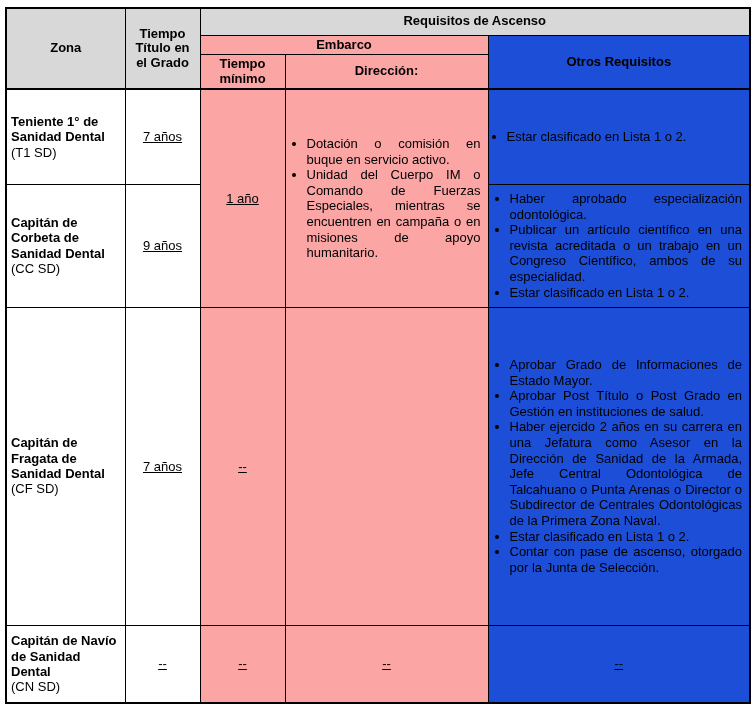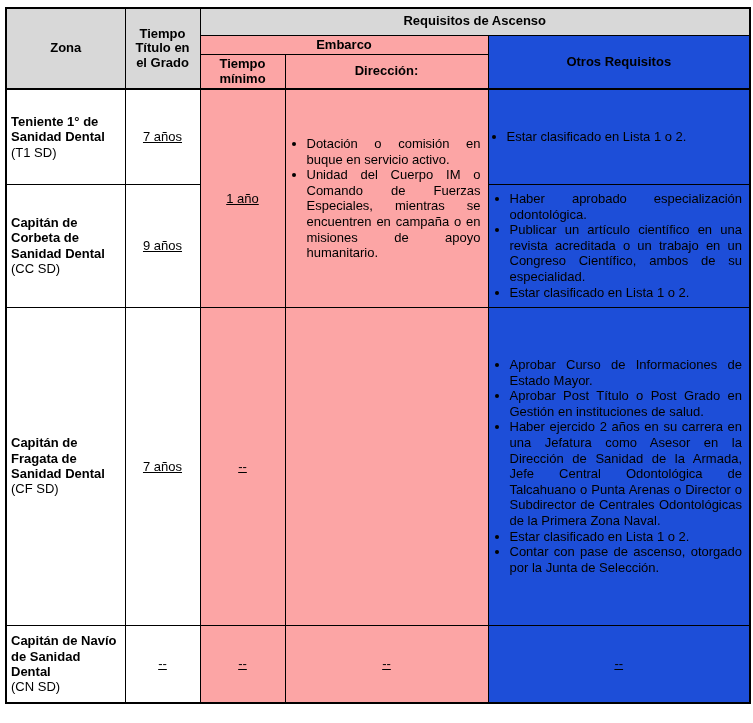--- a/index.html
+++ b/index.html
@@ -153,21 +153,21 @@
     <tr class="br3">
       <td class="bg-white grado-cell">
         <span class="grado-name">Capitán de Fragata de Sanidad Dental</span><br>
         <span class="grado-code">(CF SD)</span>
       </td>
       <td class="bg-white center">7 años</td>
       <td class="bg-green center">--</td>
       <td class="bg-green"></td>
       <td class="bg-blue list-cell">
         <ul class="bullets">
-          <li>Aprobar Curso de Informaciones de Estado Mayor.</li>
+          <li>Aprobar Grado de Informaciones de Estado Mayor.</li>
           <li>Aprobar Post Título o Post Grado en Gestión en instituciones de salud.</li>
           <li>Haber ejercido 2 años en su carrera en una Jefatura como Asesor en la Dirección de Sanidad de la Armada, Jefe Central Odontológica de Talcahuano o Punta Arenas o Director o Subdirector de Centrales Odontológicas de la Primera Zona Naval.</li>
           <li>Estar clasificado en Lista 1 o 2.</li>
           <li>Contar con pase de ascenso, otorgado por la Junta de Selección.</li>
         </ul>
       </td>
     </tr>
 
     <tr class="br4">
       <td class="bg-white grado-cell">

